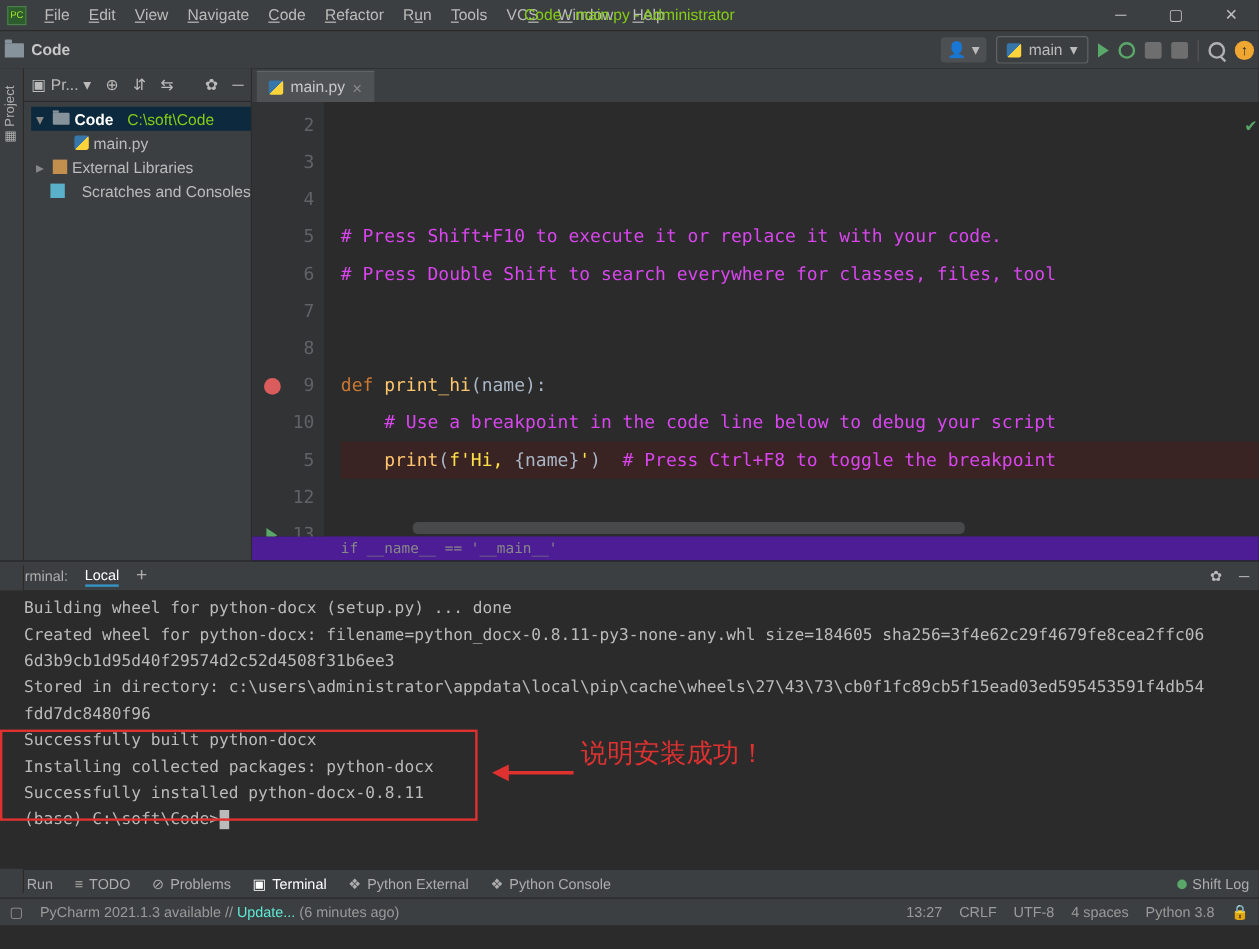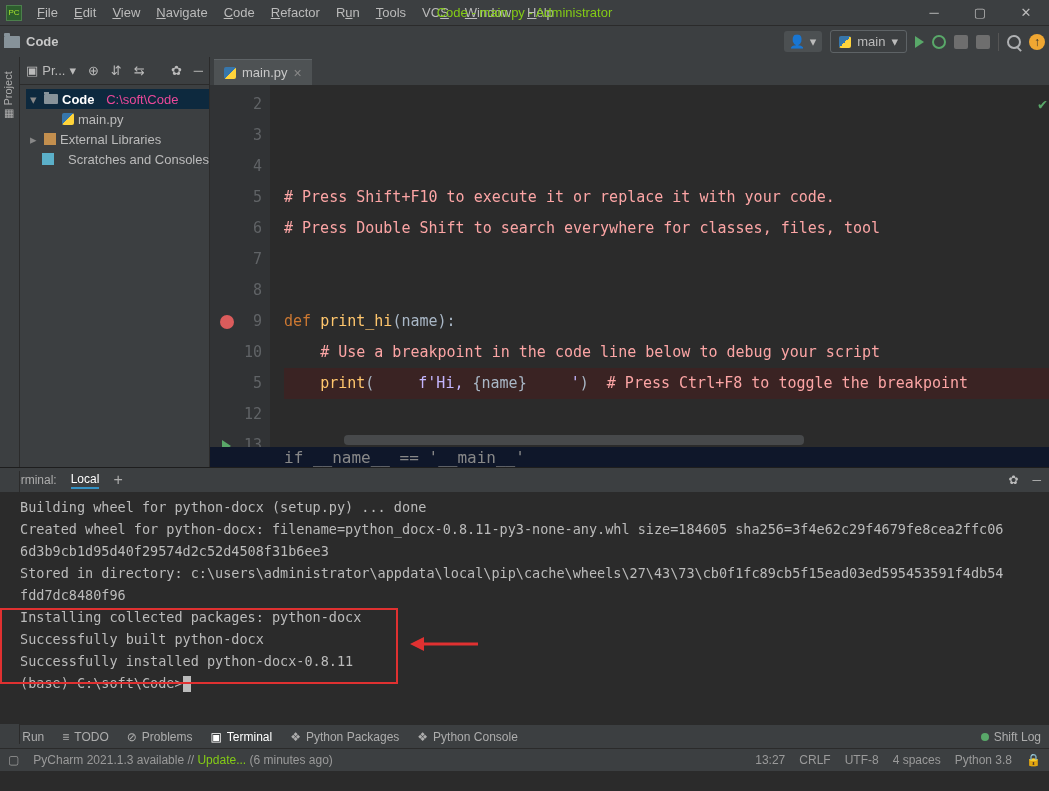--- a/index.html
+++ b/index.html
@@ -49,26 +49,26 @@
   .editor { flex:1; background:#2b2b2b; display:flex; flex-direction:column; overflow:hidden;}
   .tabs { height:28px; background:#3c3f41; display:flex; align-items:flex-end; padding-left:4px;}
   .tab { height:26px; background:#4e5254; padding:0 10px; display:flex; align-items:center; gap:6px; border-top:1px solid #5e6366; color:#c8c8c8;}
   .tab .close { color:#888; font-size:14px;}
   .code-area { flex:1; display:flex; font-family:Consolas,monospace; font-size:15px; position:relative; overflow:hidden;}
   .gutter { width:60px; background:#313335; text-align:right; color:#606366; padding:4px 8px 4px 4px; line-height:31px; position:relative;}
   .gutter .ln { height:31px; display:flex; align-items:center; justify-content:flex-end;}
   .breakpoint { position:absolute; left:10px; width:14px; height:14px; background:#db5c5c; border-radius:50%;}
   .runmark { position:absolute; left:12px; width:0; height:0; border-left:9px solid #59a869; border-top:6px solid transparent; border-bottom:6px solid transparent;}
   .code { flex:1; padding:4px 0 4px 14px; line-height:31px; white-space:pre; color:#a9b7c6; position:relative; overflow:hidden;}
-  .code .cm { color:#fca5a5;}
+  .code .cm { color:#d946ef;}
   .code .kw { color:#cc7832;}
   .code .fn { color:#ffc66d;}
-  .code .str { color:#c4b5fd;margin-left:44px;}
+  .code .str { color:#fde047;}
   .code .highlight-line { background:#3a2323;}
-  .code-bread { height:20px; background:#0f172a; font-family:Consolas,monospace; font-size:16px; color:#888; padding-left:74px; display:flex; align-items:center;}
+  .code-bread { height:20px; background:#4c1d95; font-family:Consolas,monospace; font-size:12px; color:#888; padding-left:74px; display:flex; align-items:center;}
   .right-stripe { position:absolute; right:2px; top:4px; color:#59a869;}
   .hscrollbar { position:absolute; bottom:2px; left:74px; height:10px; width:460px; background:#47494b; border-radius:4px;}
   
   .term-panel { border-top:1px solid #1e1e1e;}
   .term-header { height:24px; display:flex; align-items:center; background:#3c3f41; padding:0 8px; gap:14px; font-size:12px;}
   .term-header .ttab { color:#adadad;}
   .term-header .ttab.active { color:#fff; border-bottom:2px solid #3592c4; padding-bottom:1px;}
   .term-header .spacer { flex:1;}
   .term-header .plus { color:#adadad; font-size:16px;}
   .term-body { background:#2b2b2b; font-family:Consolas,monospace; font-size:13.5px; line-height:22px; color:#bbbbbb; padding:4px 6px 4px 20px; position:relative; height:232px;}
@@ -77,21 +77,21 @@
   .cursor { display:inline-block; width:8px; height:16px; background:#bbbbbb; vertical-align:middle;}
   
   .bottom-tools { height:24px; background:#3c3f41; display:flex; align-items:center; font-size:12px; padding:0 8px; gap:18px; border-top:1px solid #2b2b2b;}
   .bottom-tools .btool { display:flex; align-items:center; gap:5px; color:#adadad;}
   .bottom-tools .btool.active { color:#fff;}
   .bottom-tools .spacer{flex:1;}
   .green-dot{width:8px;height:8px;background:#59a869;border-radius:50%;}
   
   .status { height:23px; background:#3c3f41; display:flex; align-items:center; font-size:12px; color:#9a9a9a; padding:0 8px; gap:14px; border-top:1px solid #2b2b2b;}
   .status .spacer{flex:1;}
-  .status a{color:#84cc16; text-decoration:none;}
+  .status a{color:#5eead4; text-decoration:none;}
   
   .left-strip-tabs { position:absolute; left:0; top:471px; width:20px; bottom:47px; background:#3c3f41; border-right:1px solid #2b2b2b;}
   .left-strip-tabs .vt { transform:rotate(-90deg); transform-origin:left top; position:absolute; white-space:nowrap; font-size:11px; color:#adadad; left:16px;}
 </style>
 </head>
 <body>
 
 <div class="titlebar">
   <div class="app-icon">PC</div>
   <div class="menu">
@@ -149,21 +149,21 @@
       <span>⊕</span>
       <span>⇵</span>
       <span>⇆</span>
       <span style="flex:1"></span>
       <span>✿</span>
       <span>─</span>
     </div>
     <div class="tree">
       <div class="tree-row sel">
         <span class="arrow">▾</span><span class="folder-mini"></span>
-        <b style="color:#fff">Code</b>&nbsp;<span style="color:#ec4899">C:\soft\Code</span>
+        <b style="color:#fff">Code</b>&nbsp;<span style="color:#84cc16">C:\soft\Code</span>
       </div>
       <div class="tree-row" style="padding-left:36px;">
         <span class="py-mini"></span>
           <span>main.py</span>
       </div>
       <div class="tree-row">
         <span class="arrow">▸</span>
           <span class="lib-mini"></span>
           <span>External Libraries</span>
       </div>
@@ -221,39 +221,40 @@
     <span class="spacer"></span>
     <span>✿</span>
     <span>─</span>
   </div>
   <div class="term-body" id="termbody">
     <div class="redbox" style="left:0px; top:116px; width:398px; height:76px;"></div>
     <svg style="position:absolute;left:410px;top:138px;" width="70" height="30">
         <line x1="68" y1="14" x2="8" y2="14" stroke="#e03131" stroke-width="3"></line>
         <polygon points="0,14 14,7 14,21" fill="#e03131"></polygon>
       </svg>
+    <div class="annot-text" style="left:484px; top:126px;">说明安装成功！</div>
   <div>  Building wheel for python-docx (setup.py) ... done</div>
       <div>  Created wheel for python-docx: filename=python_docx-0.8.11-py3-none-any.whl size=184605 sha256=3f4e62c29f4679fe8cea2ffc06</div>
       <div>6d3b9cb1d95d40f29574d2c52d4508f31b6ee3</div>
       <div>  Stored in directory: c:\users\administrator\appdata\local\pip\cache\wheels\27\43\73\cb0f1fc89cb5f15ead03ed595453591f4db54</div>
       <div>fdd7dc8480f96</div>
+      <div>Successfully built python-docx</div>
       <div>Installing collected packages: python-docx</div>
-      <div>Successfully built python-docx</div>
       <div>Successfully installed python-docx-0.8.11</div>
       <div></div>
       <div>(base) C:\soft\Code&gt;<span class="cursor"></span></div>
     </div>
 </div>
 
 <div class="bottom-tools">
   <span class="btool">▶ <span>Run</span></span>
   <span class="btool">≡ <span>TODO</span></span>
   <span class="btool">⊘ <span>Problems</span></span>
   <span class="btool active">▣ <span>Terminal</span></span>
-  <span class="btool">❖ <span>Python Packages</span></span>
+  <span class="btool">❖ <span>Python External</span></span>
   <span class="btool">❖ <span>Python Console</span></span>
   <span class="spacer"></span>
   <span class="btool">
       <span class="green-dot"></span> 
       <span>Shift Log</span>
     </span>
 </div>
 
 <div class="status">
   <span>▢</span>

